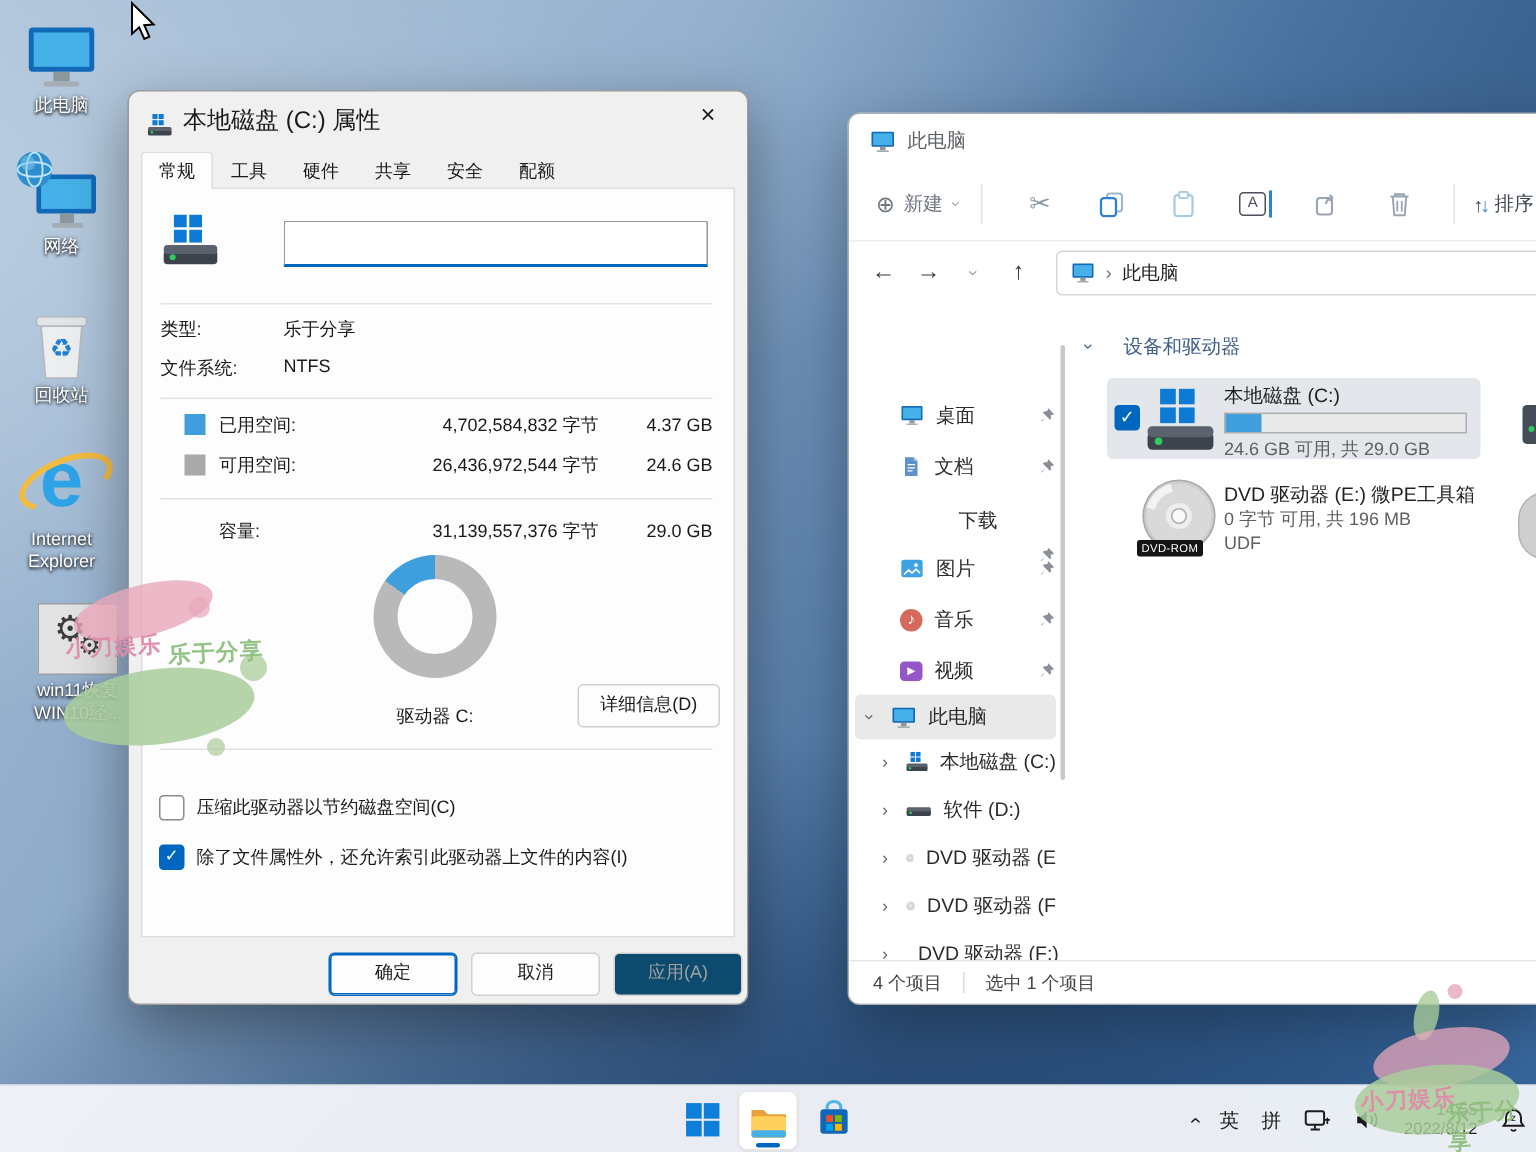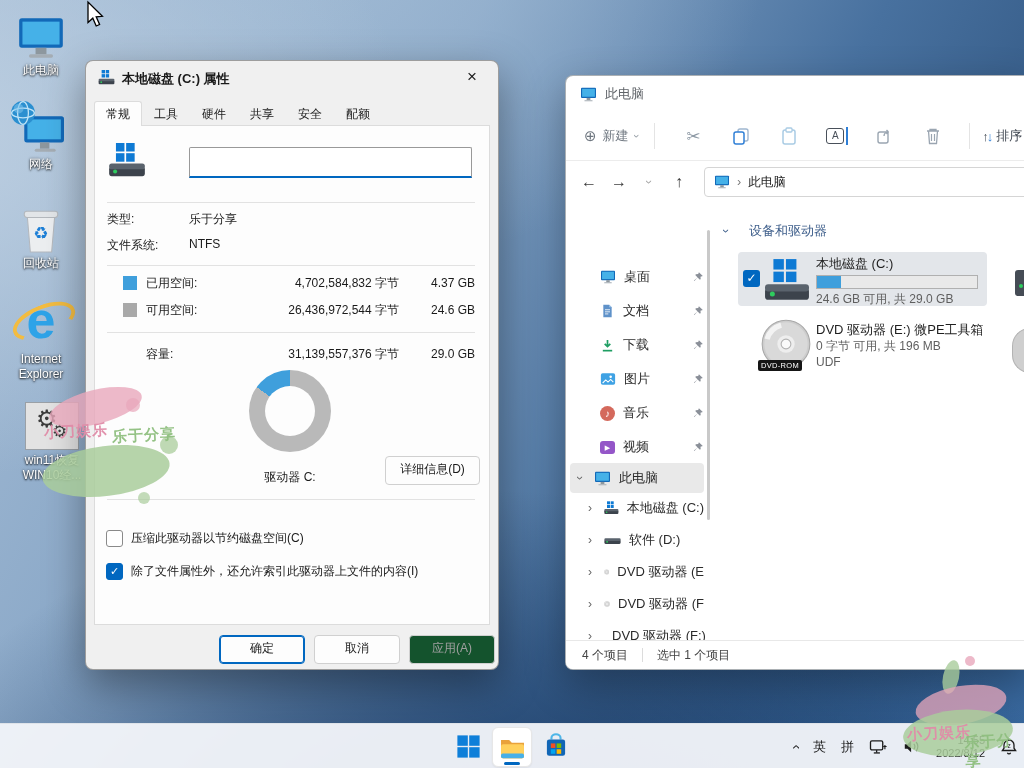--- a/index.html
+++ b/index.html
@@ -26,21 +26,21 @@
   .iewrap{position:relative;width:54px;height:54px;}
   .iee{font-size:52px;line-height:50px;font-weight:bold;color:#2ea3e8;}
   .iering{position:absolute;left:-3px;top:10px;width:58px;height:24px;border:4px solid #f3bc41;
       border-bottom-color:transparent;border-radius:50%;transform:rotate(-22deg);}
   .binsym{position:absolute;left:50%;top:20px;transform:translateX(-50%);font-size:17px;color:#1d7fd6;}
 
   
   .dialog{position:absolute;left:85px;top:60px;width:412px;height:608px;background:#f0f0f0;
       border:1px solid rgba(90,90,90,.55);border-radius:8px;z-index:20;
       box-shadow:0 14px 40px rgba(0,0,0,.38);font-size:12px;color:#1a1a1a;}
-  .dlg-title{position:absolute;left:12px;top:9px;display:flex;align-items:flex-start;gap:7px;font-size:13px;font-weight:bold;}
+  .dlg-title{position:absolute;left:12px;top:9px;display:flex;align-items:flex-end;gap:7px;font-size:16px;}
   .dlg-close{position:absolute;right:14px;top:4px;font-size:17px;color:#1a1a1a;width:24px;height:24px;
       text-align:center;line-height:24px;cursor:default;}
   .tabs{position:absolute;left:8px;top:40px;height:25px;display:flex;}
   .tab{padding:4px 11px 5px;border:1px solid transparent;border-bottom:none;color:#1a1a1a;}
   .tab.active{background:#fdfdfd;border-color:#dcdcdc;border-radius:3px 3px 0 0;position:relative;z-index:2;}
   .page{position:absolute;left:8px;top:64px;width:394px;height:498px;background:#fdfdfd;
       border:1px solid #dcdcdc;}
   .sep{position:absolute;left:12px;right:14px;border-top:1px solid #e2e2e2;}
   .lblcol{position:absolute;left:12px;}
   .valcol{position:absolute;left:94px;}
@@ -51,21 +51,21 @@
   .sp-l{flex:1;}
   .sp-b{width:150px;text-align:right;}
   .sp-g{width:76px;text-align:right;}
   .donut{position:absolute;left:154px;top:244px;width:82px;height:82px;border-radius:50%;}
   .donut::after{content:"";position:absolute;left:16px;top:16px;width:50px;height:50px;
       border-radius:50%;background:#fdfdfd;}
   .drivecap{position:absolute;left:120px;top:343px;width:150px;text-align:center;}
   .btn{position:absolute;height:27px;background:#fdfdfd;border:1px solid #d0d0d0;border-radius:4px;
       font-size:12px;color:#1a1a1a;text-align:center;line-height:25px;}
   .btn.primary{border:1px solid #0067c0;box-shadow:inset 0 0 0 1px #0067c0;}
-  .btn.disabled{color:#a0a0a0;background:#14532d;}
+  .btn.disabled{color:#a0a0a0;background:#0c4a6e;}
   .cbrow{position:absolute;left:11px;display:flex;align-items:center;gap:8px;}
   .cbox{width:15px;height:15px;border:1px solid #8a8a8a;border-radius:3px;background:#fff;}
   .cbox.checked{background:#0067c0;border-color:#0067c0;color:#fff;font-size:11px;
       line-height:15px;text-align:center;}
 
   
   .explorer{position:absolute;left:565px;top:75px;width:462px;height:593px;background:#fff;
       border:1px solid rgba(70,80,90,.45);border-right:none;border-radius:8px 0 0 8px;z-index:10;
       box-shadow:0 14px 40px rgba(0,0,0,.3);overflow:hidden;font-size:13px;color:#222;}
   .ex-title{position:absolute;left:14px;top:9px;display:flex;gap:8px;align-items:center;color:#5f6368;}
@@ -288,21 +288,21 @@
             <path d="M4 1h7l3 3v12H4z" fill="#5f92c9"></path>
             <path d="M11 1v3h3z" fill="#9dc3ea"></path>
             <path d="M6 7h6M6 9.5h6M6 12h4" stroke="#fff" stroke-width="1"></path>
           </svg>
         <span>文档</span>
         <svg class="pin" width="12" height="12" viewBox="0 0 16 16">
             <path d="M9.2 1.6l5.2 5.2-3.1.9.3 3-1 1-3.2-3.2-4.2 4.9-.6-.6 4.9-4.2L4.3 5.4l1-1 3-.3z" fill="#8a8f98"></path>
           </svg>
       </div>
 
-      <div class="srow" style="top:124px;left:34px;">
+      <div class="srow" style="top:124px;left:34px;flex-direction:column;">
         <svg width="15" height="15" viewBox="0 0 16 16">
             <path d="M8 2v7M5 6.2 8 9.2l3-3" stroke="#1f9e63" stroke-width="1.8" fill="none"></path>
             <path d="M3 13.5h10" stroke="#1f9e63" stroke-width="1.8"></path>
           </svg>
         <span>下载</span>
         <svg class="pin" width="12" height="12" viewBox="0 0 16 16">
             <path d="M9.2 1.6l5.2 5.2-3.1.9.3 3-1 1-3.2-3.2-4.2 4.9-.6-.6 4.9-4.2L4.3 5.4l1-1 3-.3z" fill="#8a8f98"></path>
           </svg>
       </div>
 

